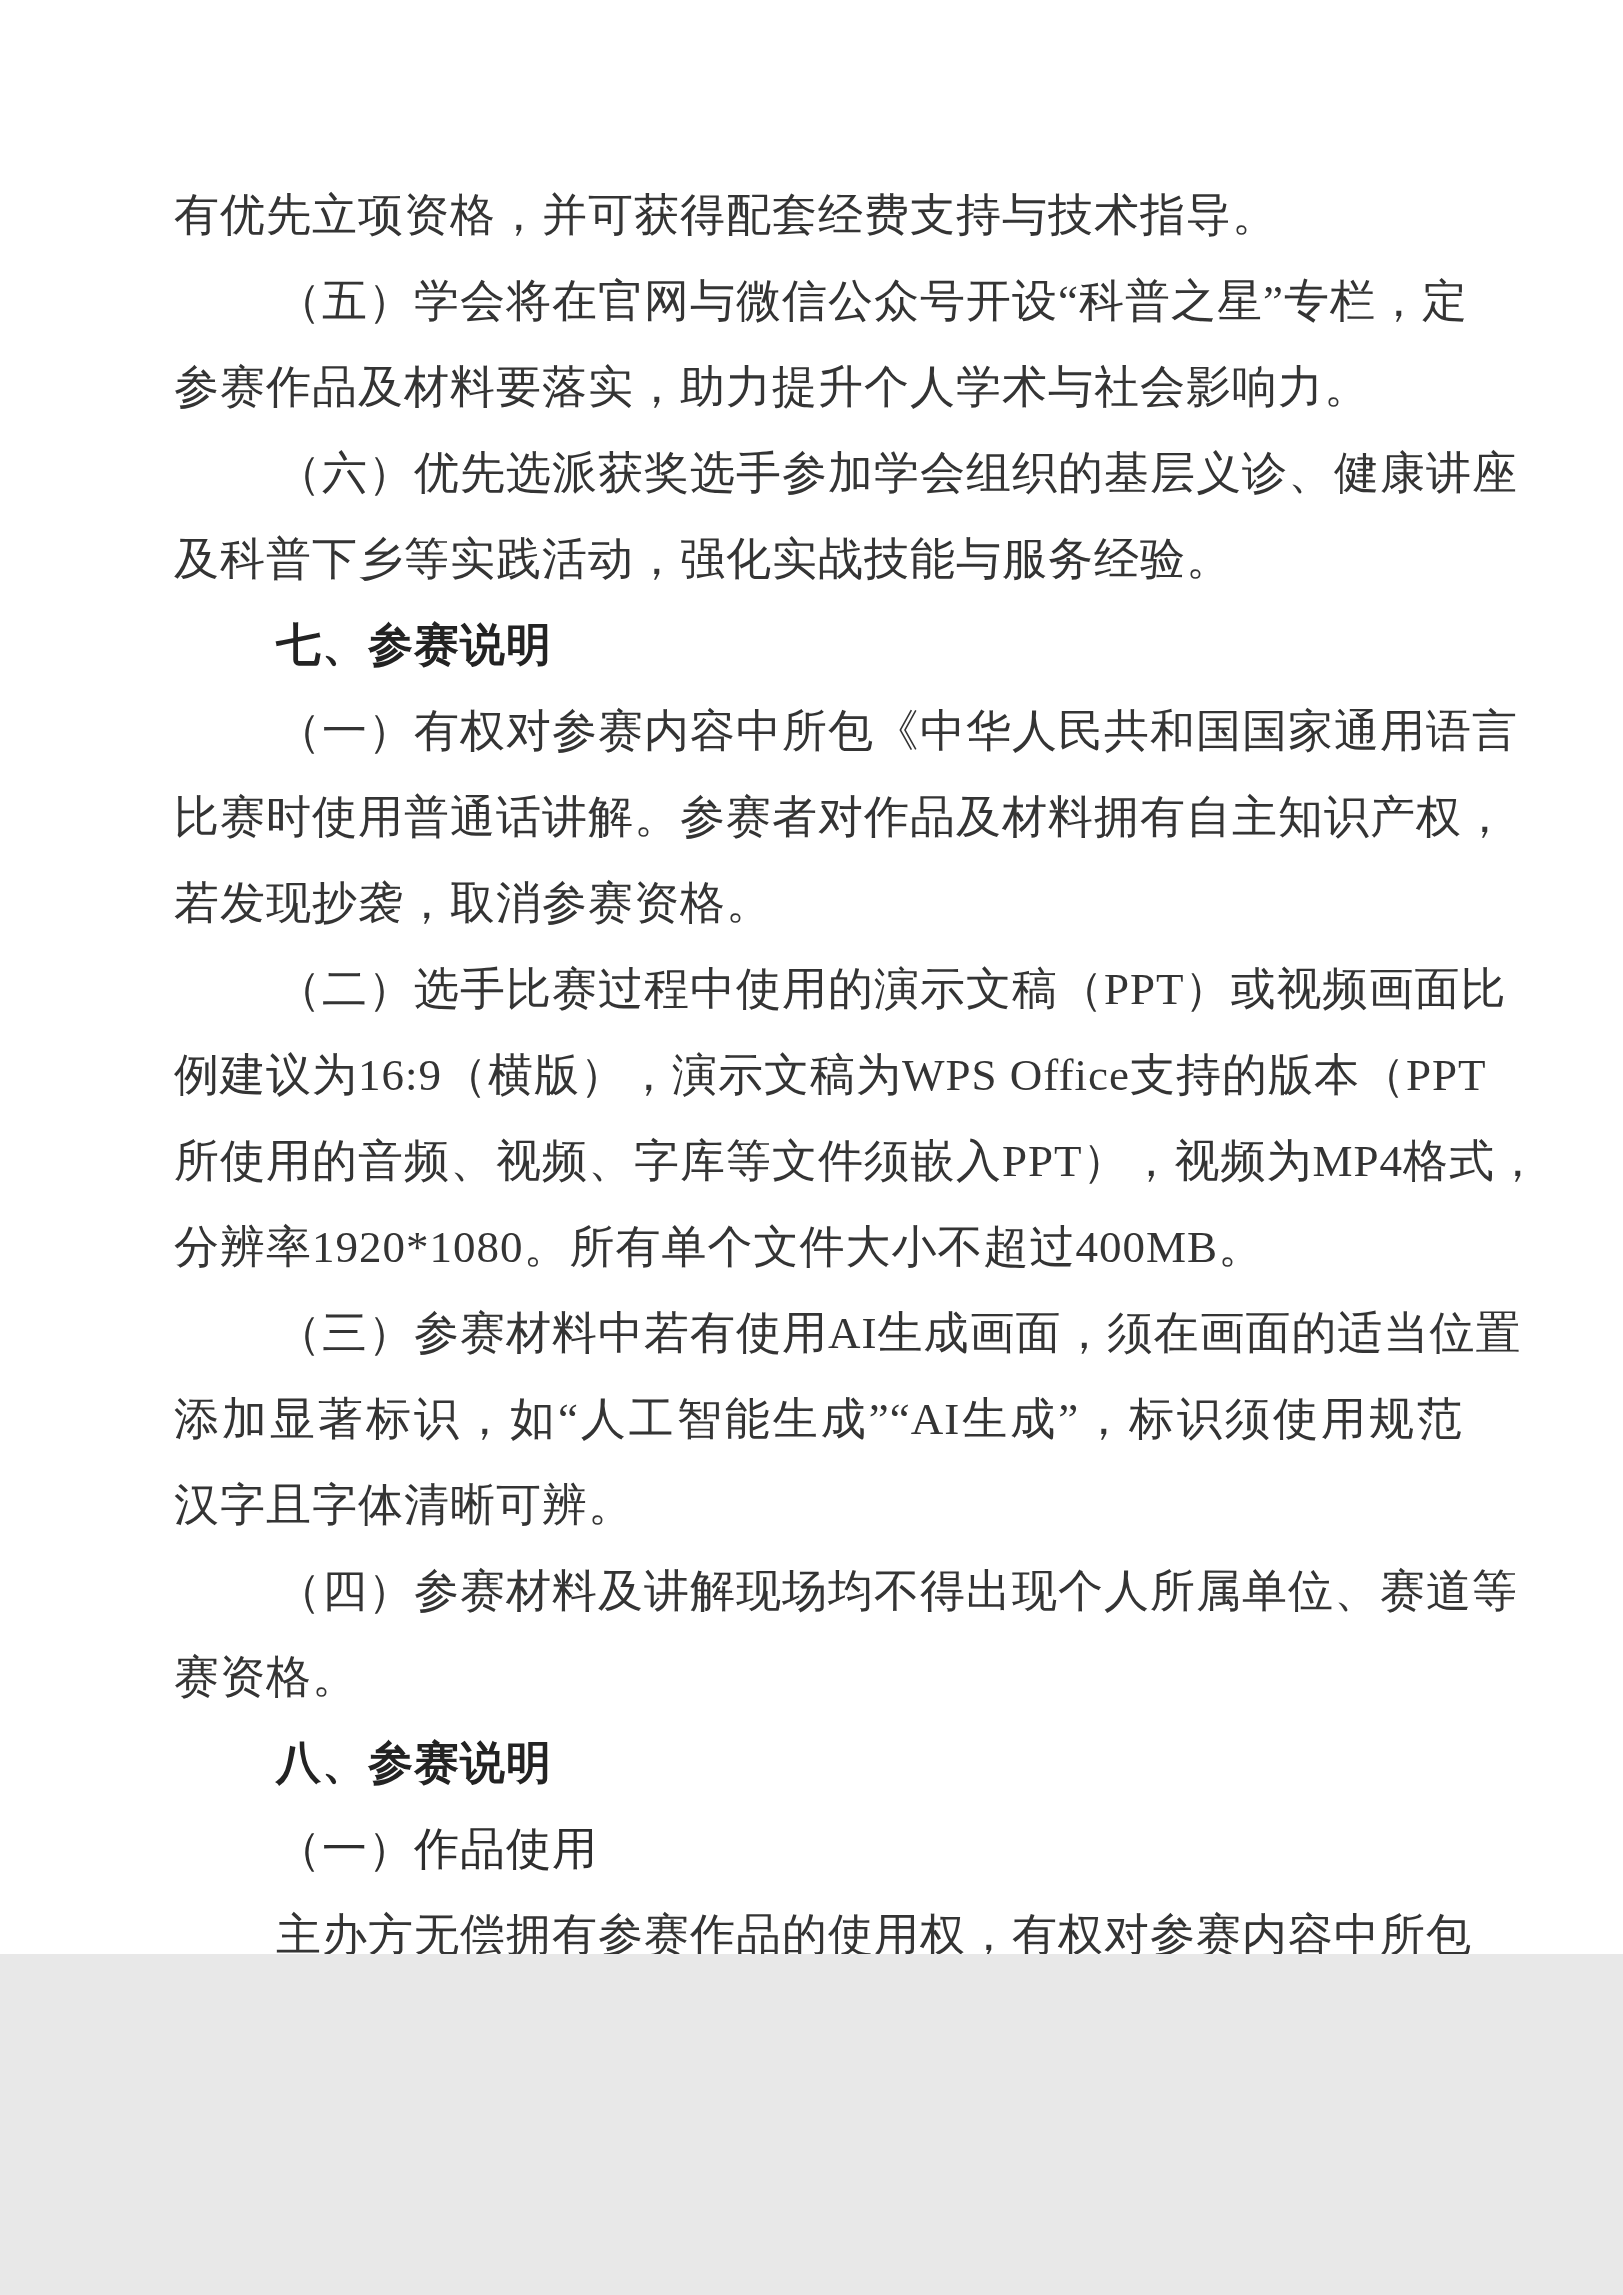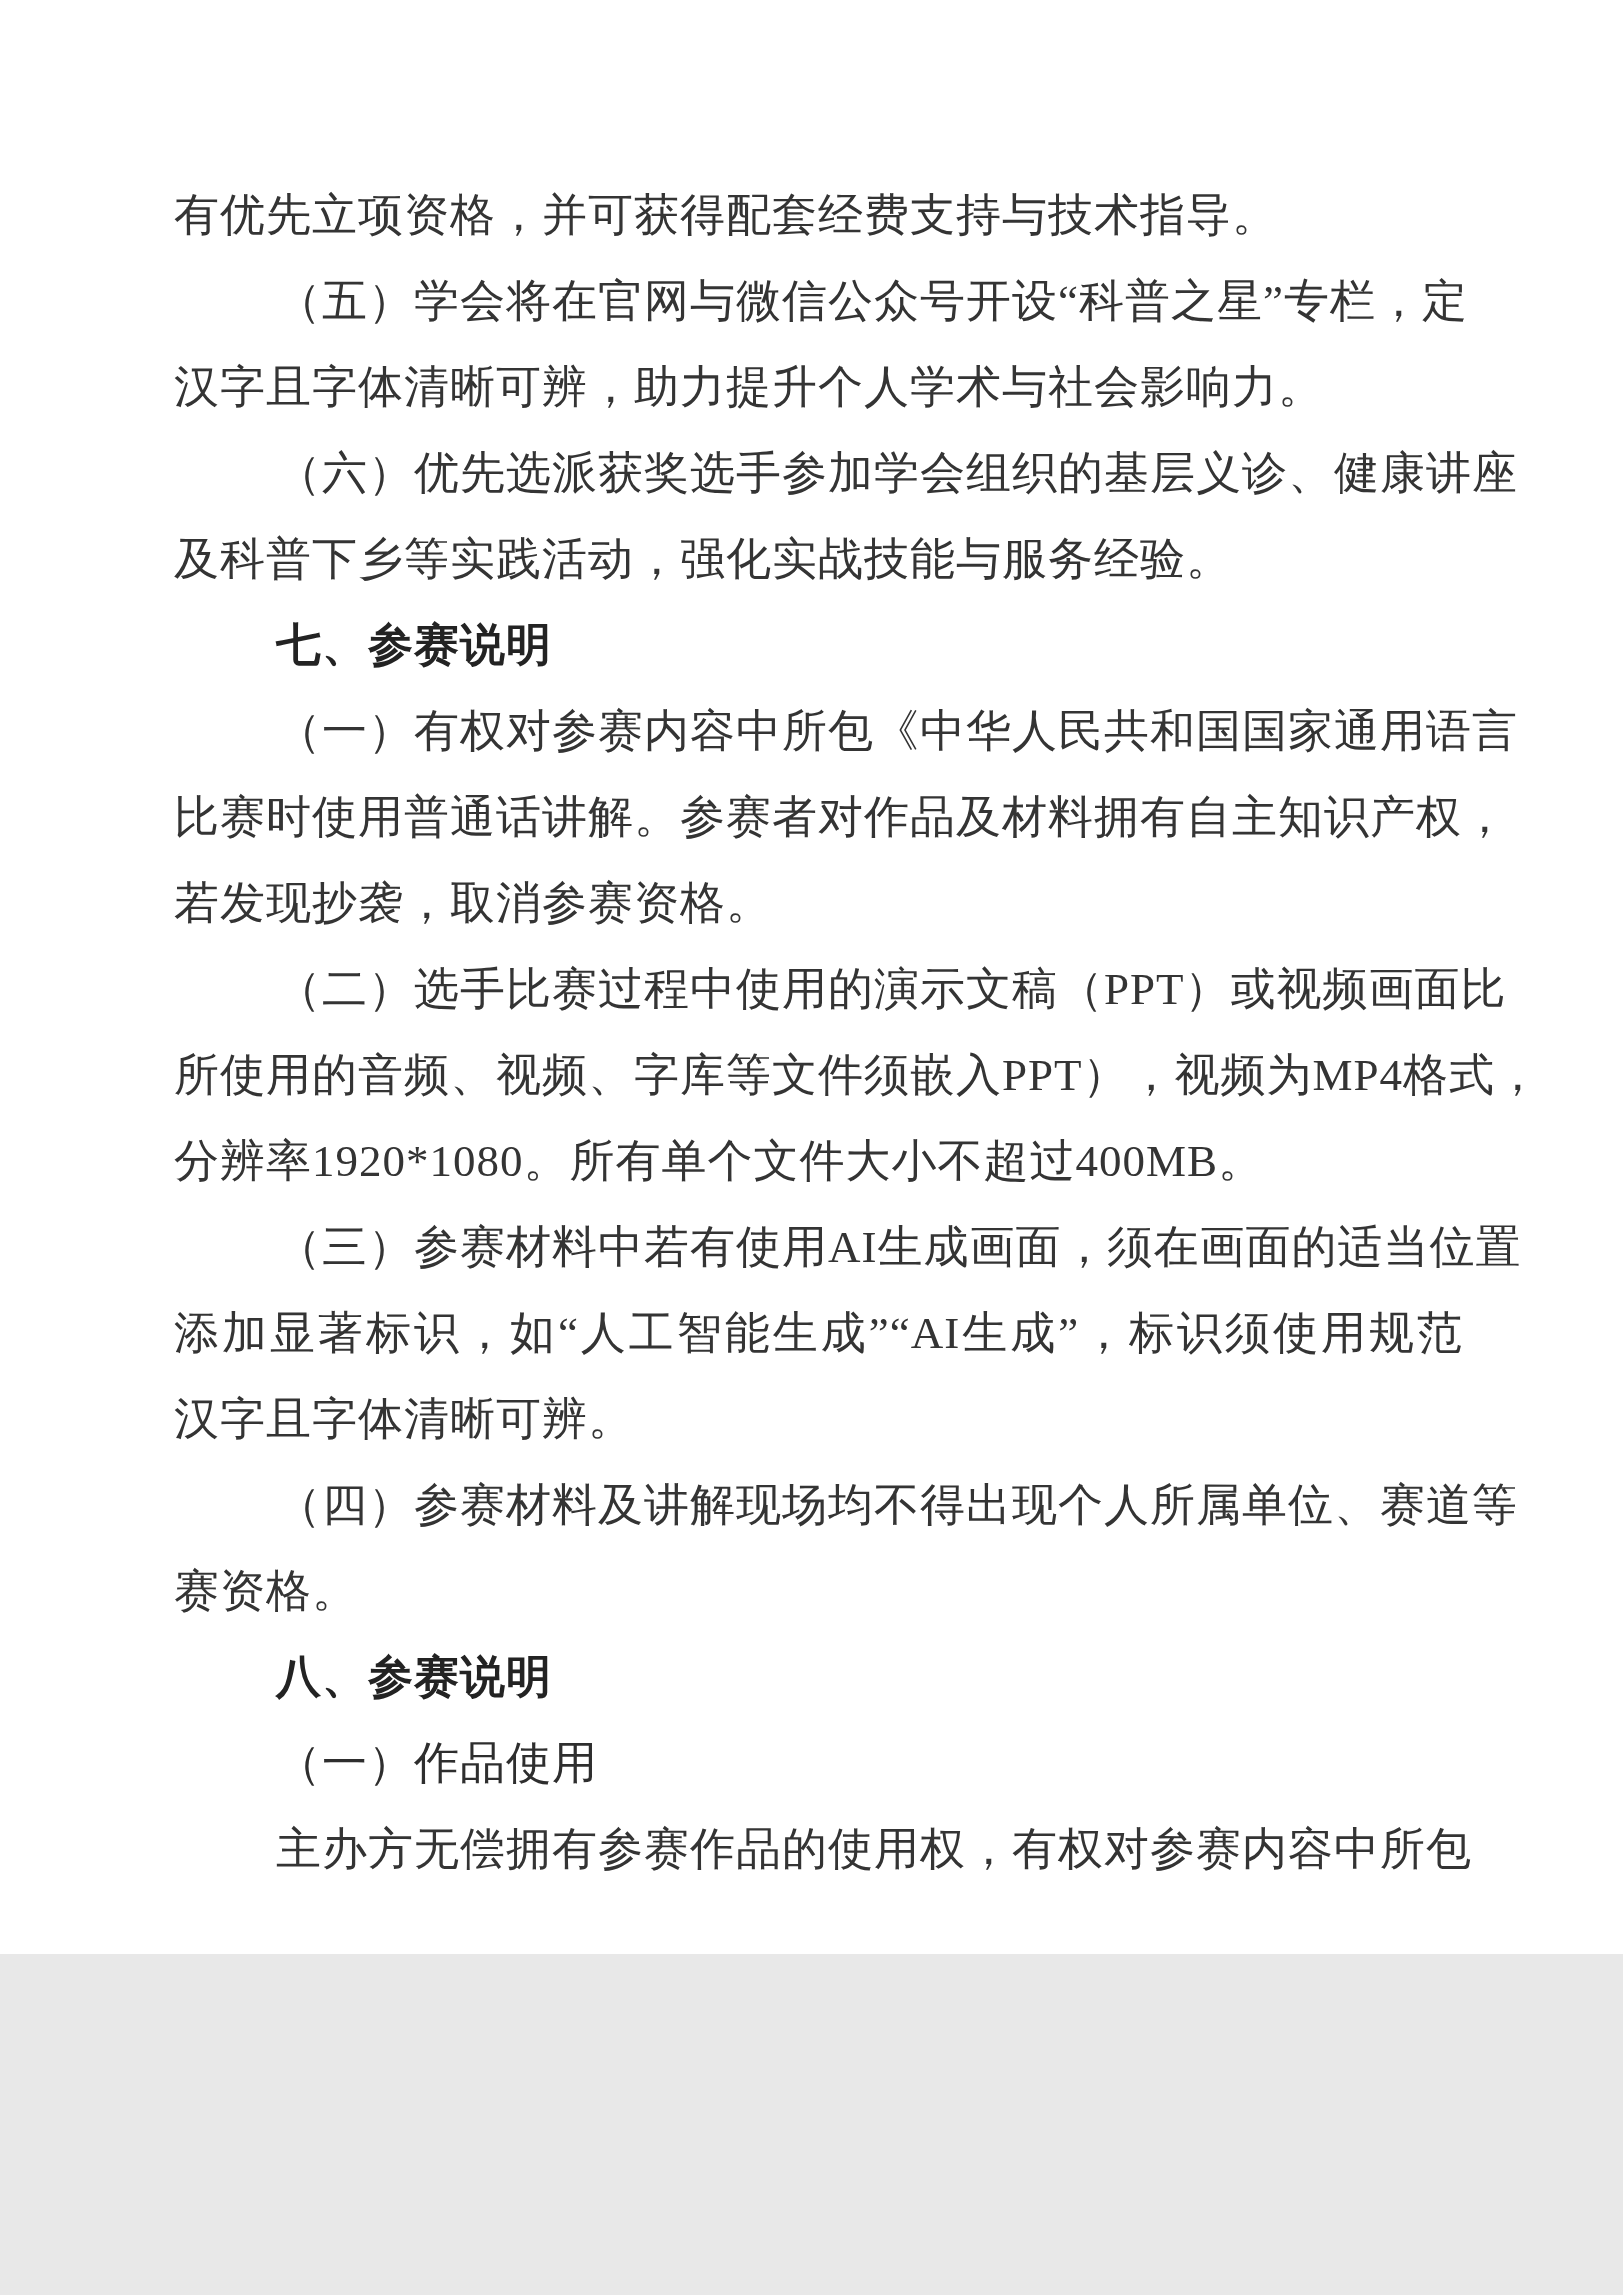--- a/index.html
+++ b/index.html
@@ -62,28 +62,29 @@
     letter-spacing: 3.1px;
   }
 </style>
 </head>
 <body>
 
 <div class="page">
   <div class="doc-body">
     <div class="line">有优先立项资格，并可获得配套经费支持与技术指导。</div>
     <div class="line fill indent">（五）学会将在官网与微信公众号开设“科普之星”专栏，定</div>
-    <div class="line">汉字且字体清晰可辨，助力提升个人学术与社会影响力。</div>
+    <div class="line">参赛作品及材料要落实，助力提升个人学术与社会影响力。</div>
     <div class="line fill indent">（六）优先选派获奖选手参加学会组织的基层义诊、健康讲座</div>
     <div class="line">及科普下乡等实践活动，强化实战技能与服务经验。</div>
     <div class="line heading indent">七、参赛说明</div>
     <div class="line fill indent">（一）有权对参赛内容中所包《中华人民共和国国家通用语言</div>
     <div class="line fill">比赛时使用普通话讲解。参赛者对作品及材料拥有自主知识产权，</div>
     <div class="line">若发现抄袭，取消参赛资格。</div>
     <div class="line fill indent">（二）选手比赛过程中使用的演示文稿（PPT）或视频画面比</div>
+    <div class="line fill">例建议为16:9（横版），演示文稿为WPS Office支持的版本（PPT</div>
     <div class="line fill">所使用的音频、视频、字库等文件须嵌入PPT），视频为MP4格式，</div>
     <div class="line">分辨率1920*1080。所有单个文件大小不超过400MB。</div>
     <div class="line fill indent">（三）参赛材料中若有使用AI生成画面，须在画面的适当位置</div>
     <div class="line fill">添加显著标识，如“人工智能生成”“AI生成”，标识须使用规范</div>
     <div class="line">汉字且字体清晰可辨。</div>
     <div class="line fill indent">（四）参赛材料及讲解现场均不得出现个人所属单位、赛道等</div>
     <div class="line">赛资格。</div>
     <div class="line heading indent">八、参赛说明</div>
     <div class="line subheading indent">（一）作品使用</div>
     <div class="line fill indent">主办方无偿拥有参赛作品的使用权，有权对参赛内容中所包</div>

